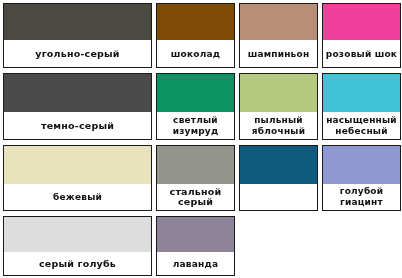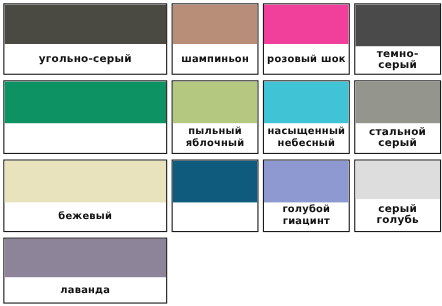--- a/index.html
+++ b/index.html
@@ -58,52 +58,57 @@
 </style>
 </head>
 <body>
 
 <div id="palette-grid">
 
   <div class="swatch-cell row-1 col-1">
     <div class="swatch-color" style="background-color: rgb(74, 74, 67);"></div>
     <div class="swatch-label">угольно-серый</div>
   </div>
+  <div class="swatch-cell row-1 col-2">
+    <div class="swatch-color" style="background-color: rgb(126, 75, 5);"></div>
+    <div class="swatch-label">шоколад</div>
+  </div>
   <div class="swatch-cell row-1 col-3">
     <div class="swatch-color" style="background-color: rgb(185, 142, 120);"></div>
     <div class="swatch-label">шампиньон</div>
   </div>
   <div class="swatch-cell row-1 col-4">
     <div class="swatch-color" style="background-color: rgb(241, 64, 155);"></div>
     <div class="swatch-label">розовый шок</div>
   </div>
 
   <div class="swatch-cell row-2 col-1">
     <div class="swatch-color" style="background-color: rgb(74, 74, 74);"></div>
     <div class="swatch-label">темно-серый</div>
   </div>
   <div class="swatch-cell row-2 col-2">
     <div class="swatch-color" style="background-color: rgb(12, 146, 99);"></div>
+    <div class="swatch-label two-line">светлый изумруд</div>
   </div>
   <div class="swatch-cell row-2 col-4">
     <div class="swatch-color" style="background-color: rgb(180, 200, 128);"></div>
     <div class="swatch-label two-line">пыльный яблочный</div>
   </div>
   <div class="swatch-cell row-2 col-3">
     <div class="swatch-color" style="background-color: rgb(64, 196, 213);"></div>
     <div class="swatch-label two-line">насыщенный небесный</div>
   </div>
 
+  <div class="swatch-cell row-3 col-2">
+    <div class="swatch-color" style="background-color: rgb(232, 227, 188);"></div>
+    <div class="swatch-label">бежевый</div>
+  </div>
   <div class="swatch-cell row-3 col-1">
     <div class="swatch-color" style="background-color: rgb(148, 149, 140);"></div>
     <div class="swatch-label">стальной серый</div>
-  </div>
-  <div class="swatch-cell row-3 col-2">
-    <div class="swatch-color" style="background-color: rgb(232, 227, 188);"></div>
-    <div class="swatch-label">бежевый</div>
   </div>
   <div class="swatch-cell row-3 col-3">
     <div class="swatch-color" style="background-color: rgb(15, 91, 126);"></div>
   </div>
   <div class="swatch-cell row-3 col-4">
     <div class="swatch-color" style="background-color: rgb(143, 153, 209);"></div>
     <div class="swatch-label two-line">голубой гиацинт</div>
   </div>
 
   <div class="swatch-cell row-4 col-1">

